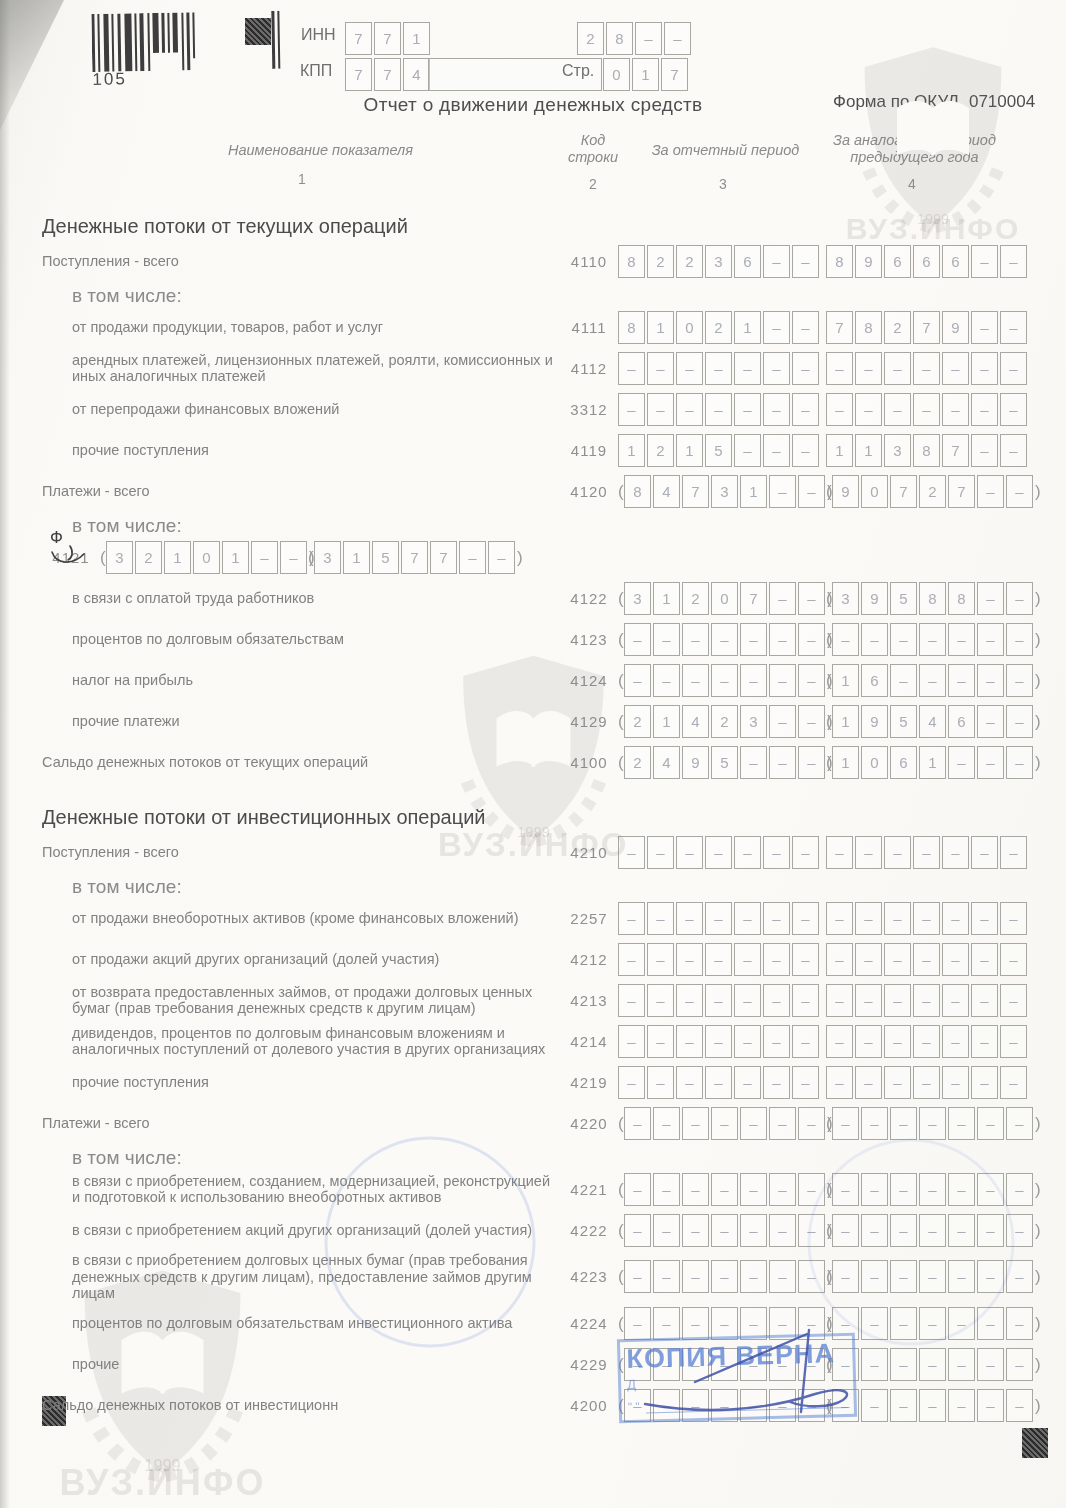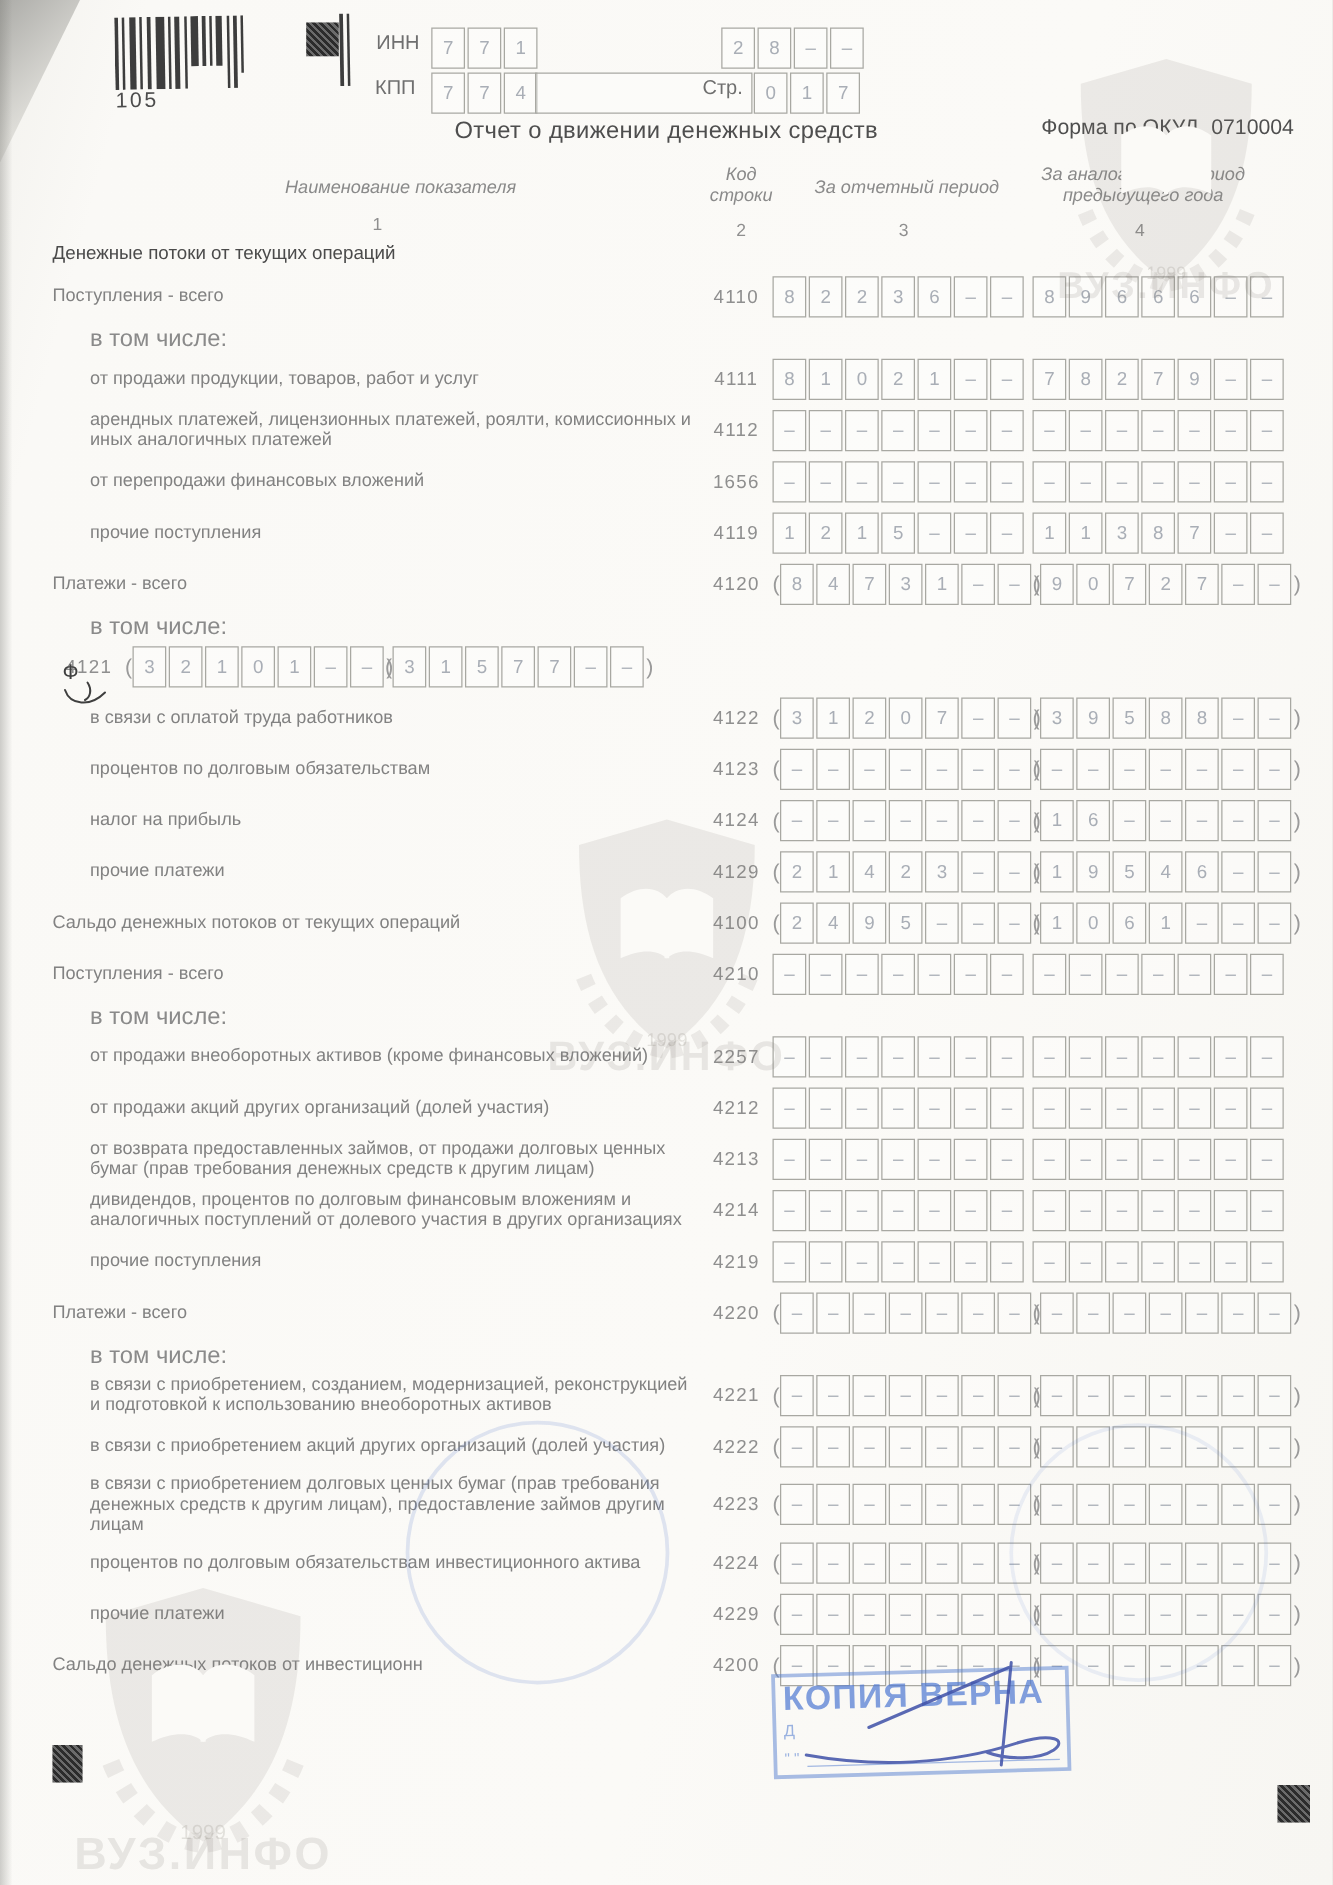--- a/index.html
+++ b/index.html
@@ -31,21 +31,21 @@
   .hcells{position:absolute;}
   .title{position:absolute;left:0;top:94px;width:100%;text-align:center;
     font-size:19px;color:#4e4e4e;letter-spacing:.3px;}
   .okud{position:absolute;left:833px;top:92px;font-size:17px;color:#4e4e4e;white-space:nowrap;}
   .okud b{font-weight:normal;margin-left:10px;}
   
   .colhead{position:absolute;font-size:14.5px;font-style:italic;color:#8a8a8a;text-align:center;line-height:17px;}
   .colnum{position:absolute;font-size:14px;color:#8f8f8f;text-align:center;width:60px;}
   
   .rows{position:absolute;left:42px;top:190px;width:996px;z-index:1;}
-  .fsection{font-size:15px;color:#4b4b4b;min-height:24px;display:flex;align-items:center;margin-bottom:4px;}
+  .fsection{font-size:20px;color:#4b4b4b;min-height:24px;display:flex;align-items:center;margin-bottom:4px;margin-top:24px;}
   .fsub{font-size:19px;color:#8a8a8a;padding-left:30px;min-height:25px;display:flex;align-items:center;}
   .frow{display:flex;align-items:center;min-height:38px;margin-bottom:3px;}
   .flabel{width:518px;flex:none;font-size:14.5px;line-height:16.5px;color:#828282;padding-right:6px;box-sizing:border-box;}
   .flabel.ind{padding-left:30px;}
   .fcode{width:58px;flex:none;text-align:center;font-size:15px;color:#8f8f8f;letter-spacing:1px;}
   .grp{display:flex;align-items:center;width:200px;flex:none;}
   .grp .paren{color:#9a9a9a;font-size:17px;flex:none;width:6px;line-height:31px;}
   .grpgap{width:8px;flex:none;}
   
   .wm{position:absolute;z-index:5;pointer-events:none;text-align:center;}
@@ -212,21 +212,21 @@
           <div class="cell">–</div>
           <div class="cell">–</div>
           <div class="cell">–</div>
           <div class="cell">–</div>
           <div class="cell">–</div>
           <div class="cell">–</div>
         </div>
       </div>
       <div class="frow">
         <div class="flabel ind">от перепродажи финансовых вложений</div>
-        <div class="fcode">1656</div>
+        <div class="fcode">3312</div>
         <div class="grp">
           <div class="cell">–</div>
           <div class="cell">–</div>
           <div class="cell">–</div>
           <div class="cell">–</div>
           <div class="cell">–</div>
           <div class="cell">–</div>
           <div class="cell">–</div>
         </div>
         <div class="grpgap"></div>
@@ -445,20 +445,21 @@
           <div class="cell">1</div>
           <div class="cell">0</div>
           <div class="cell">6</div>
           <div class="cell">1</div>
           <div class="cell">–</div>
           <div class="cell">–</div>
           <div class="cell">–</div>
           <span class="paren">)</span>
         </div>
       </div>
+      <div class="fsection">Денежные потоки от инвестиционных операций</div>
       <div class="frow">
         <div class="flabel">Поступления - всего</div>
         <div class="fcode">4210</div>
         <div class="grp">
           <div class="cell">–</div>
           <div class="cell">–</div>
           <div class="cell">–</div>
           <div class="cell">–</div>
           <div class="cell">–</div>
           <div class="cell">–</div>

